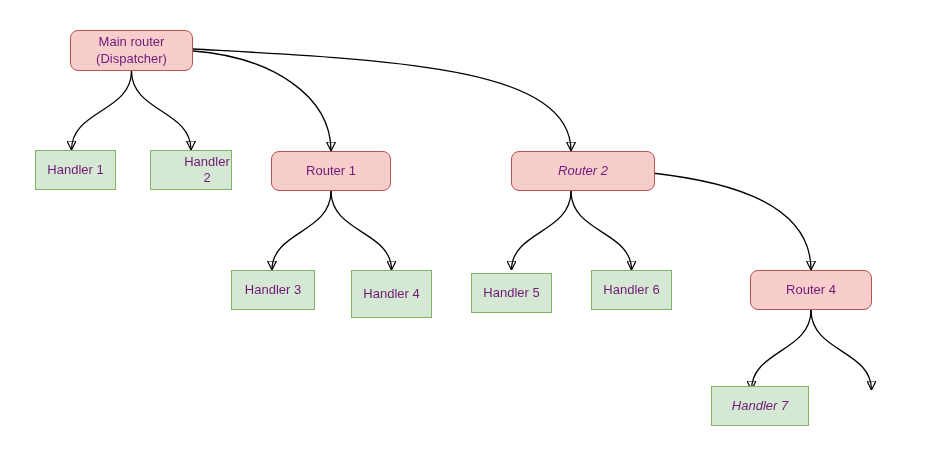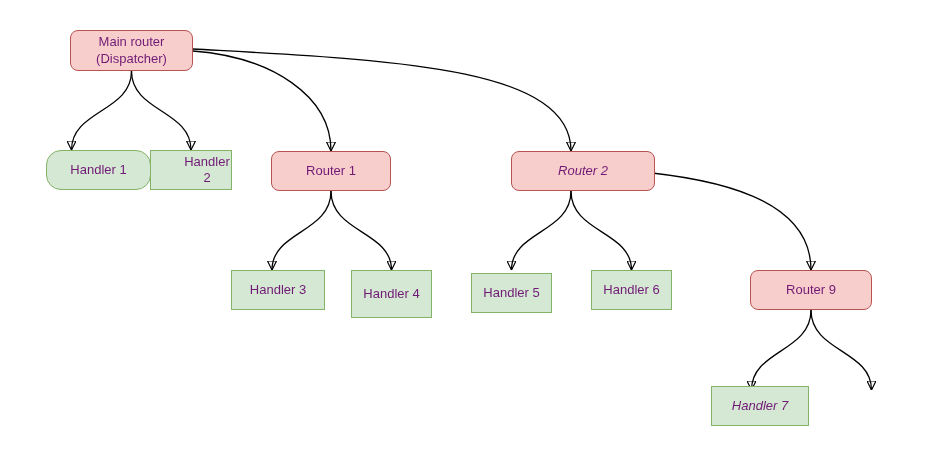--- a/index.html
+++ b/index.html
@@ -70,34 +70,34 @@
     <path d="M 571,191 C 571,233 511.5,231 511.5,270" marker-end="url(#arrow)"></path>
     <path d="M 571,191 C 571,233 631.5,231 631.5,270" marker-end="url(#arrow)"></path>
     <path d="M 631,171 C 715,178 811,198 811,270" marker-end="url(#arrow)"></path>
     <path d="M 811,310 C 811,352 751.5,350 751.5,390" marker-end="url(#arrow)"></path>
     <path d="M 811,310 C 811,352 871.5,350 871.5,390" marker-end="url(#arrow)"></path>
   </svg>
 
   <div class="node router" style="left:70px; top:30px; width:123px; height:41px;">Main router
 (Dispatcher)</div>
 
-  <div class="node handler" style="left:46px; top:150px; width:105px; height:40px;border-radius:15px;">Handler 1</div>
+  <div class="node handler" style="left:35px; top:150px; width:81px; height:40px;">Handler 1</div>
 
   <div class="node handler" style="left:150px; top:150px; width:82px; height:40px;padding-left:32px;">Handler 2</div>
 
   <div class="node router" style="left:271px; top:151px; width:120px; height:40px;">Router 1</div>
 
-  <div class="node handler" style="left:231px; top:270px; width:94px; height:40px;">Handler 3</div>
+  <div class="node handler" style="left:231px; top:270px; width:84px; height:40px;">Handler 3</div>
 
   <div class="node handler" style="left:351px; top:270px; width:81px; height:48px;">Handler 4</div>
 
   <div class="node router" style="left:511px; top:151px; width:144px; height:40px;font-style:italic;">Router 2</div>
 
   <div class="node handler" style="left:471px; top:273px; width:81px; height:40px;">Handler 5</div>
 
   <div class="node handler" style="left:591px; top:270px; width:81px; height:40px;">Handler 6</div>
 
-  <div class="node router" style="left:750px; top:270px; width:122px; height:40px;">Router 9</div>
+  <div class="node router" style="left:750px; top:270px; width:122px; height:40px;">Router 4</div>
 
   <div class="node handler" style="left:711px; top:386px; width:98px; height:40px;font-style:italic;">Handler 7</div>
 
 
 </div>
 
 </body></html>

